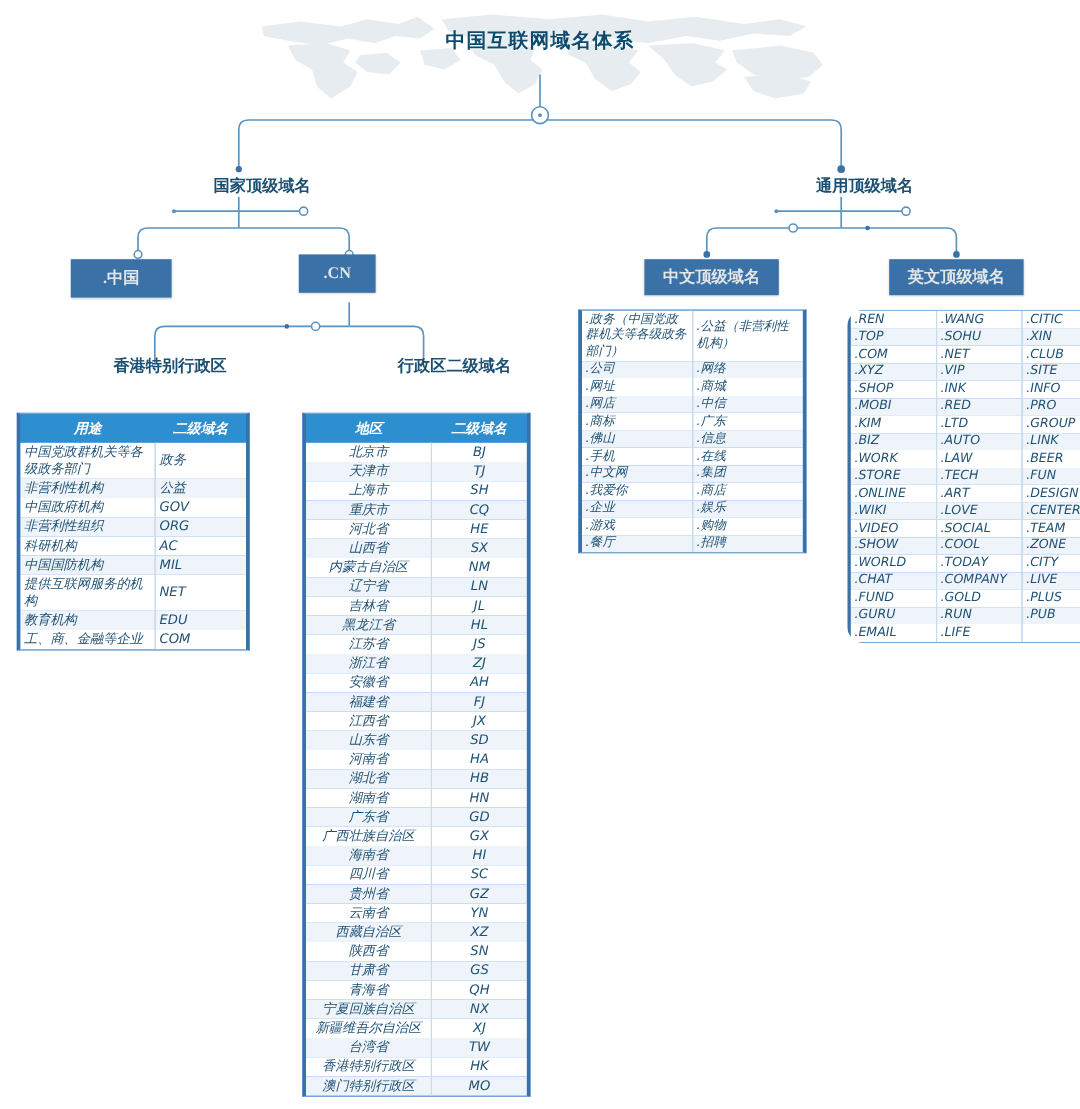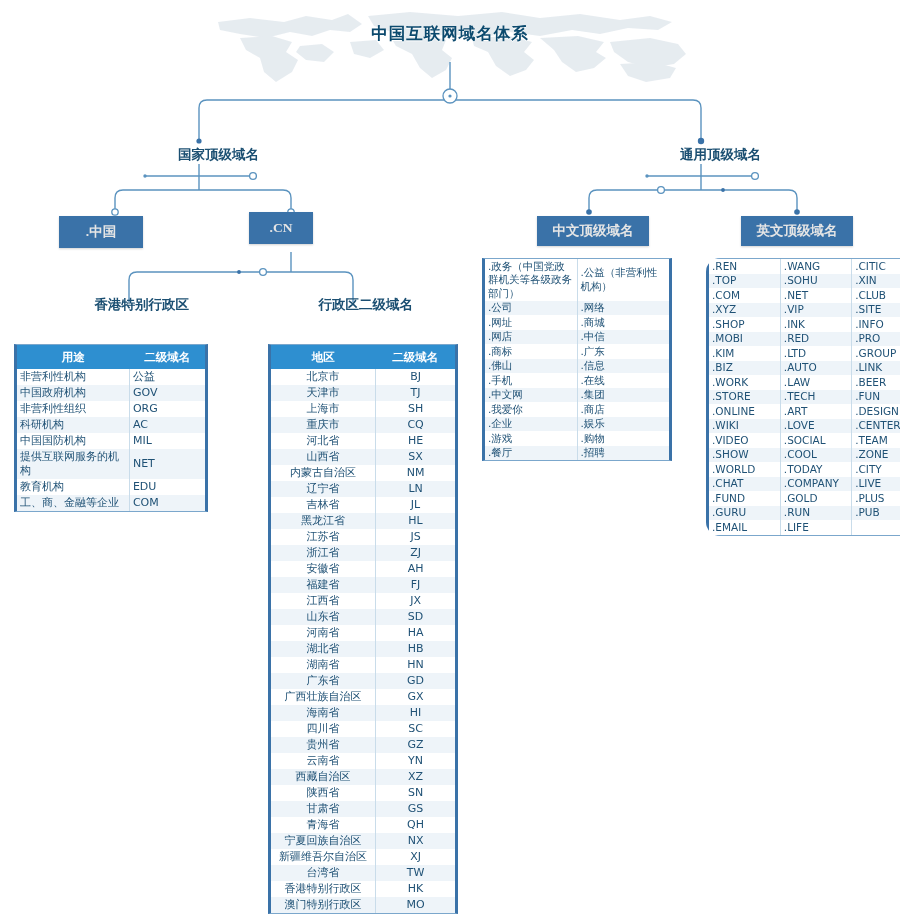--- a/index.html
+++ b/index.html
@@ -31,39 +31,39 @@
   .node-box{
     position:absolute;background:#3a72a8;color:#e5e5e5;
     font-size:13.5px;font-weight:bold;text-align:center;
     display:flex;align-items:center;justify-content:center;
     box-shadow:0 1px 2px rgba(0,0,0,.18);
     font-family:Liberation Serif, serif;
   }
 
   
   .tbl{position:absolute;border:1px solid #7ba7cc;border-left:3px solid #3a72a8;
-       border-right:3px solid #3a72a8;background:#3b82f6;box-sizing:border-box;}
+       border-right:3px solid #3a72a8;background:#3b82f6;box-sizing:border-box;font-style:italic;}
   .tbl table{border-collapse:collapse;width:100%;table-layout:fixed;}
   .tbl th{
     background:#2e8fd0;color:#ffffff;font-size:11.5px;font-weight:bold;
     height:22px;text-align:center;border:0;
   }
   .tbl td{
     font-size:11px;color:#1f5175;padding:1px 3px;line-height:14px;
     border-right:1px solid #c9dcea;vertical-align:middle;
   }
   .tbl td:last-child{border-right:0;}
   .tbl tbody tr:nth-child(odd){background:#ffffff;}
   .tbl tbody tr:nth-child(even){background:#eef4f9;}
   .ctr{text-align:center;}
   .lft{text-align:left;}
 
   
   #tbl-category{left:14px;top:344px;width:194px;}
-  #tbl-region{left:268px;top:344px;width:190px;}
+  #tbl-region{left:252px;top:344px;width:190px;}
   #tbl-cn-tld{left:482px;top:258px;width:190px;}
   #tbl-en-tld{left:706px;top:258px;width:220px;border-radius:14px;}
 
   #tbl-cn-tld td,#tbl-en-tld td{font-size:10.5px;line-height:13.5px;padding:0.5px 3px;}
   #tbl-category td{font-size:11px;}
 </style>
 </head>
 <body>
 
 <div id="root">
@@ -130,32 +130,36 @@
 
   <div class="node-text" style="left:139px;top:146px;width:120px;">国家顶级域名</div>
   <div class="node-text" style="left:641px;top:146px;width:120px;">通用顶级域名</div>
 
   <div class="node-box" style="left:59px;top:216px;width:84px;height:32px;">.中国</div>
   <div class="node-box" style="left:249px;top:212px;width:64px;height:32px;">.CN</div>
   <div class="node-box" style="left:537px;top:216px;width:112px;height:30px;">中文顶级域名</div>
   <div class="node-box" style="left:741px;top:216px;width:112px;height:30px;">英文顶级域名</div>
 
   <div class="node-text" style="left:69px;top:296px;width:120px;">香港特别行政区</div>
-  <div class="node-text" style="left:293px;top:296px;width:120px;">行政区二级域名</div>
+  <div class="node-text" style="left:306px;top:296px;width:120px;">行政区二级域名</div>
 
   <div class="tbl" id="tbl-category">
     <table>
       <thead>
         <tr>
           <th style="width:60%">用途</th>
           <th style="width:40%">二级域名</th>
         </tr>
       </thead>
       <tbody>
           <tr>
+            <td class="lft">中国党政群机关等各级政务部门</td>
+            <td class="lft">政务</td>
+          </tr>
+          <tr>
             <td class="lft">非营利性机构</td>
             <td class="lft">公益</td>
           </tr>
           <tr>
             <td class="lft">中国政府机构</td>
             <td class="lft">GOV</td>
           </tr>
           <tr>
             <td class="lft">非营利性组织</td>
             <td class="lft">ORG</td>

